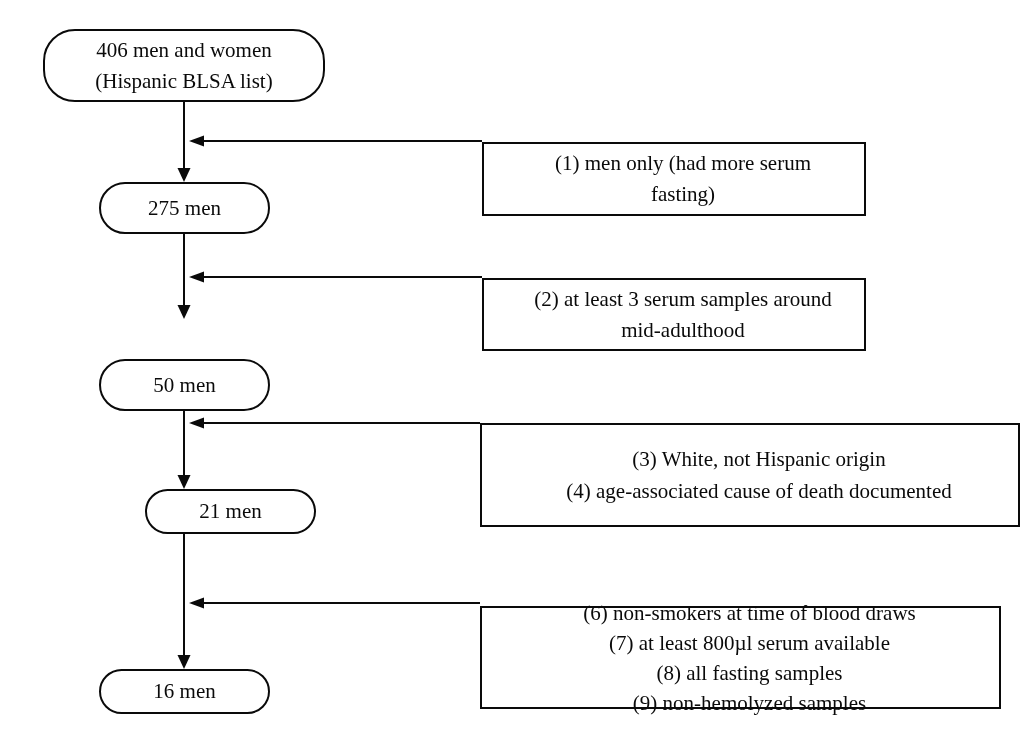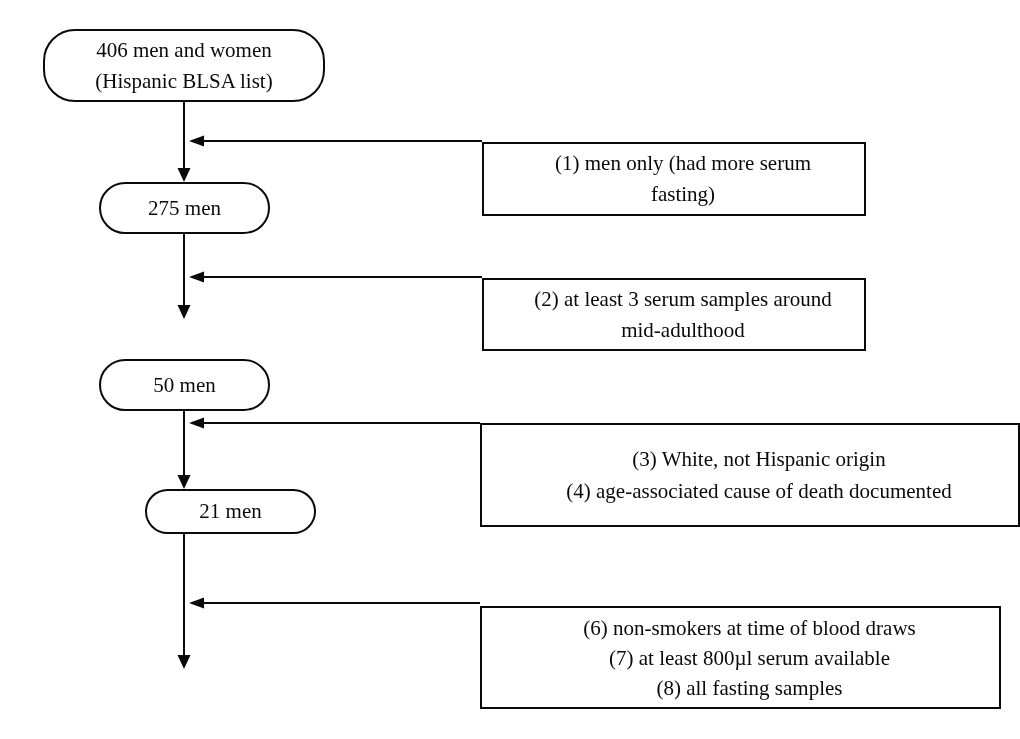--- a/index.html
+++ b/index.html
@@ -118,35 +118,39 @@
   </div>
 
   <div class="box flow-box box-50">
     <div>50 men</div>
   </div>
 
   <div class="box flow-box box-21">
     <div>21 men</div>
   </div>
 
+  <div class="box flow-box box-16">
+    <div>16 men</div>
+  </div>
 
   <div class="box criteria-box crit-1">
     <div>(1) men only (had more serum</div>
     <div>fasting)</div>
   </div>
 
   <div class="box criteria-box crit-2">
     <div>(2) at least 3 serum samples around</div>
     <div>mid-adulthood</div>
   </div>
 
   <div class="box criteria-box crit-3">
     <div>(3) White, not Hispanic origin</div>
     <div>(4) age-associated cause of death documented</div>
   </div>
 
   <div class="box criteria-box crit-4">
     <div>(6) non-smokers at time of blood draws</div>
     <div>(7) at least 800µl serum available</div>
     <div>(8) all fasting samples</div>
+    <div>(9) non-hemolyzed samples</div>
   </div>
 
 </div>
 
 </body></html>

